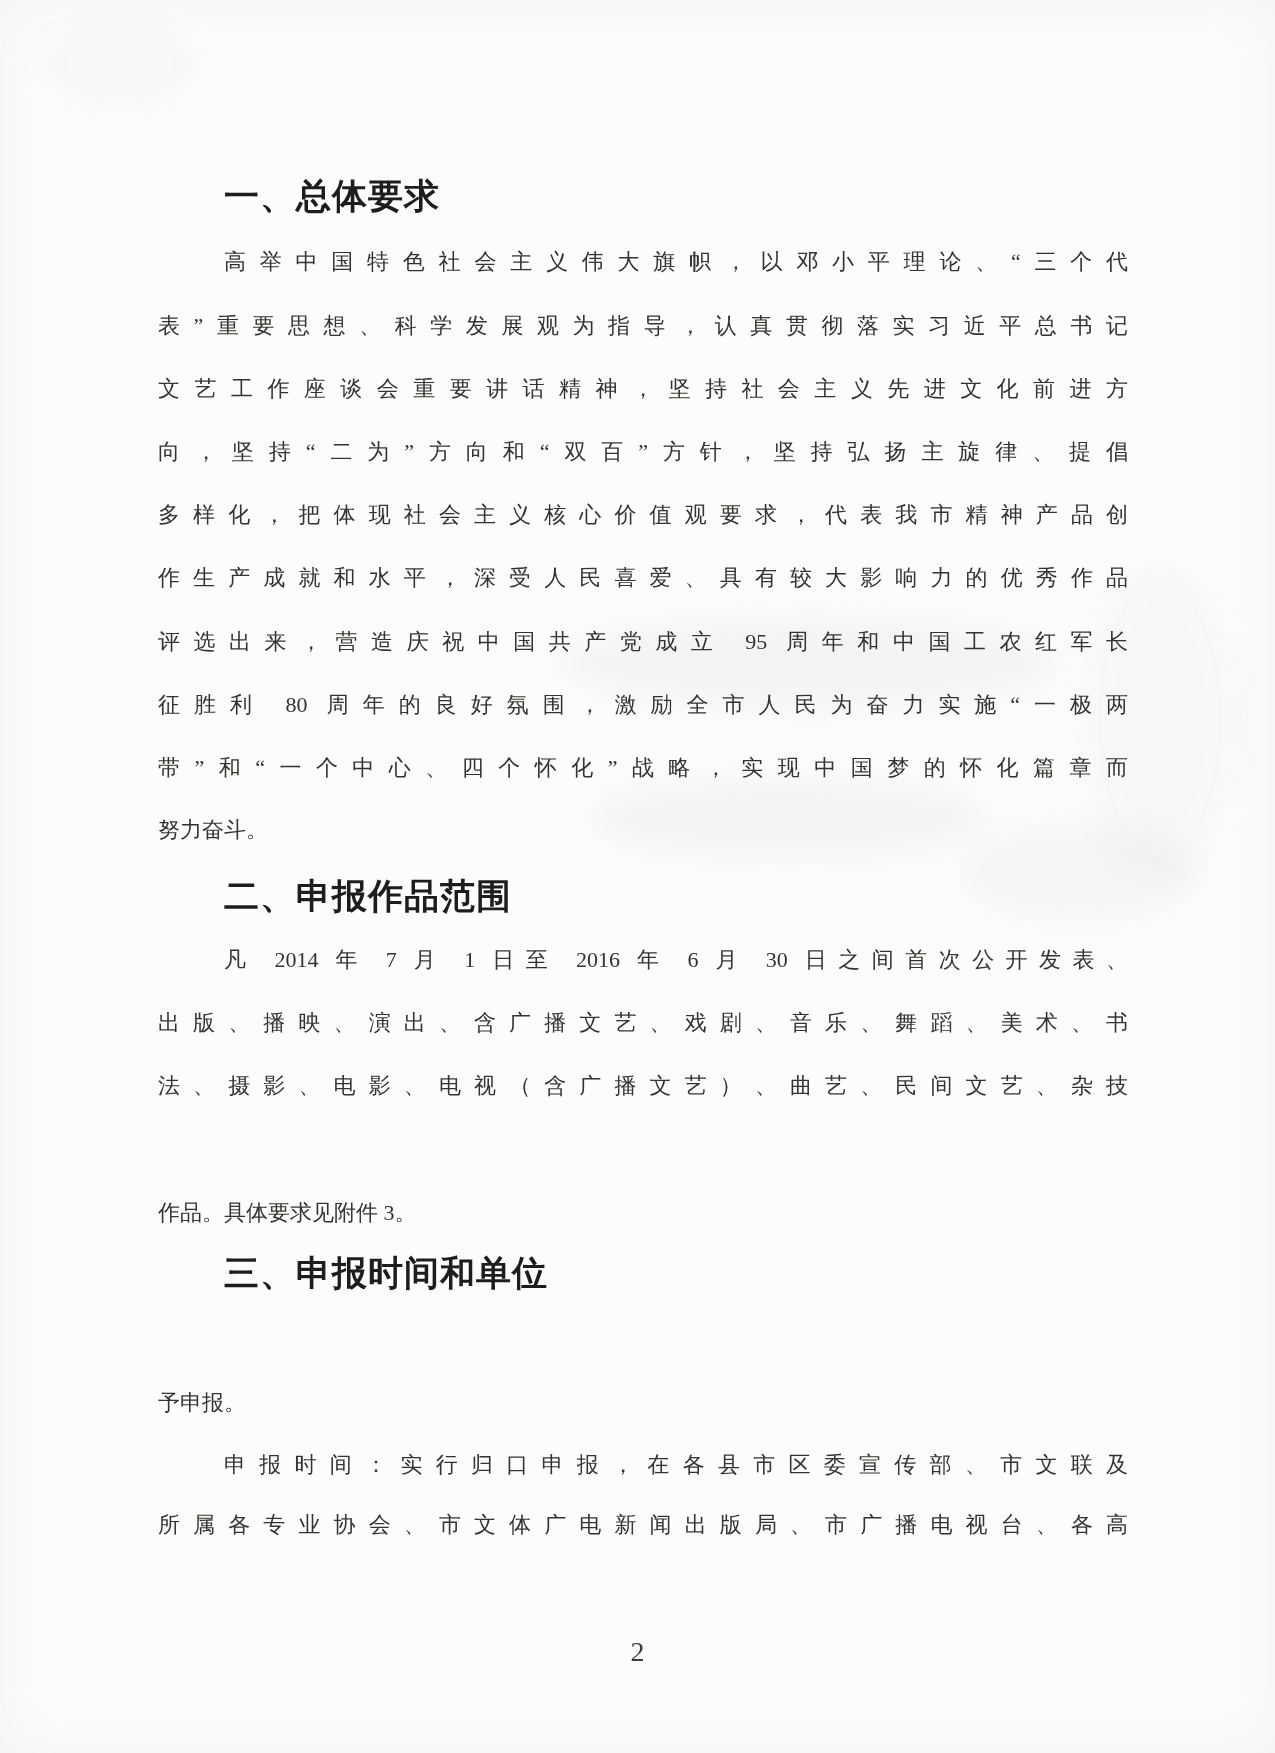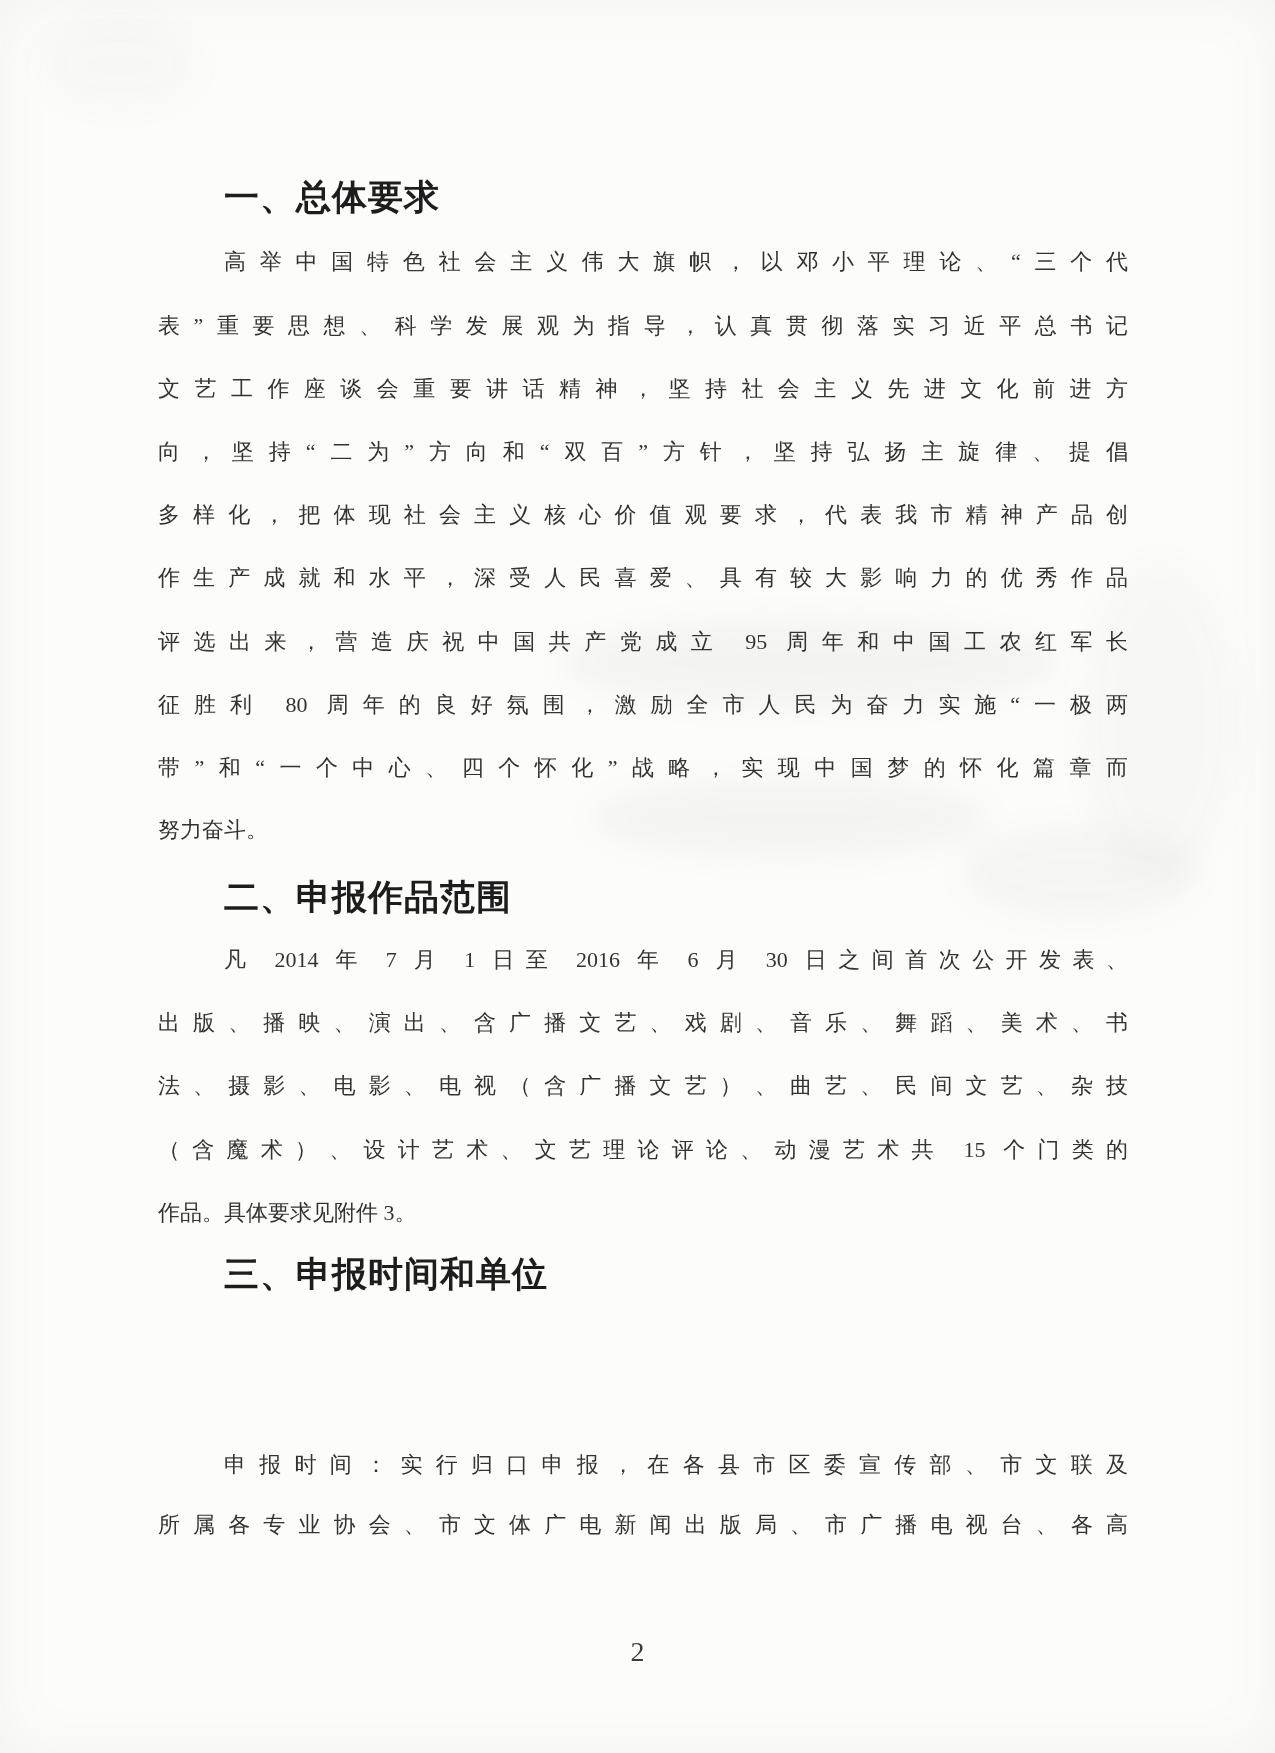--- a/index.html
+++ b/index.html
@@ -35,21 +35,21 @@
     position: absolute;
     left: 158px;
     top: 0;
     width: 970px;
     height: 100%;
   }
   .heading {
     position: absolute;
     left: 0;
     width: 100%;
-    font-family: Liberation Sans, sans-serif;
+    font-family: Liberation Serif, serif;
     font-weight: 700;
     font-size: 35px;
     line-height: 42px;
     color: #1d1d1d;
     text-indent: 66px;
     letter-spacing: 1px;
     white-space: nowrap;
   }
   .bodyline {
     position: absolute;
@@ -99,23 +99,23 @@
     <div class="bodyline" style="top:558px">作生产成就和水平，深受人民喜爱、具有较大影响力的优秀作品</div>
     <div class="bodyline" style="top:622px">评选出来，营造庆祝中国共产党成立 95 周年和中国工农红军长</div>
     <div class="bodyline" style="top:685px">征胜利 80 周年的良好氛围，激励全市人民为奋力实施“一极两</div>
     <div class="bodyline" style="top:748px">带”和“一个中心、四个怀化”战略，实现中国梦的怀化篇章而</div>
     <div class="bodyline short" style="top:810px">努力奋斗。</div>
 
     <div class="heading" style="top:876px">二、申报作品范围</div>
     <div class="bodyline indent" style="top:940px">凡 2014 年 7 月 1 日至 2016 年 6 月 30 日之间首次公开发表、</div>
     <div class="bodyline" style="top:1003px">出版、播映、演出、含广播文艺、戏剧、音乐、舞蹈、美术、书</div>
     <div class="bodyline" style="top:1066px">法、摄影、电影、电视（含广播文艺）、曲艺、民间文艺、杂技</div>
-    <div class="bodyline" style="top:1130px">（含魔术）、设计艺术、文艺理论评论、动漫艺术共 15 个门类的</div>
     <div class="bodyline short" style="top:1193px">作品。具体要求见附件 3。</div>
 
     <div class="heading" style="top:1253px">三、申报时间和单位</div>
+    <div class="bodyline short" style="top:1383px">予申报。</div>
     <div class="bodyline indent" style="top:1445px">申报时间：实行归口申报，在各县市区委宣传部、市文联及</div>
     <div class="bodyline" style="top:1505px">所属各专业协会、市文体广电新闻出版局、市广播电视台、各高</div>
 
   </div>
 
   <div class="pagenum">2</div>
 </div>
 
 </body></html>

